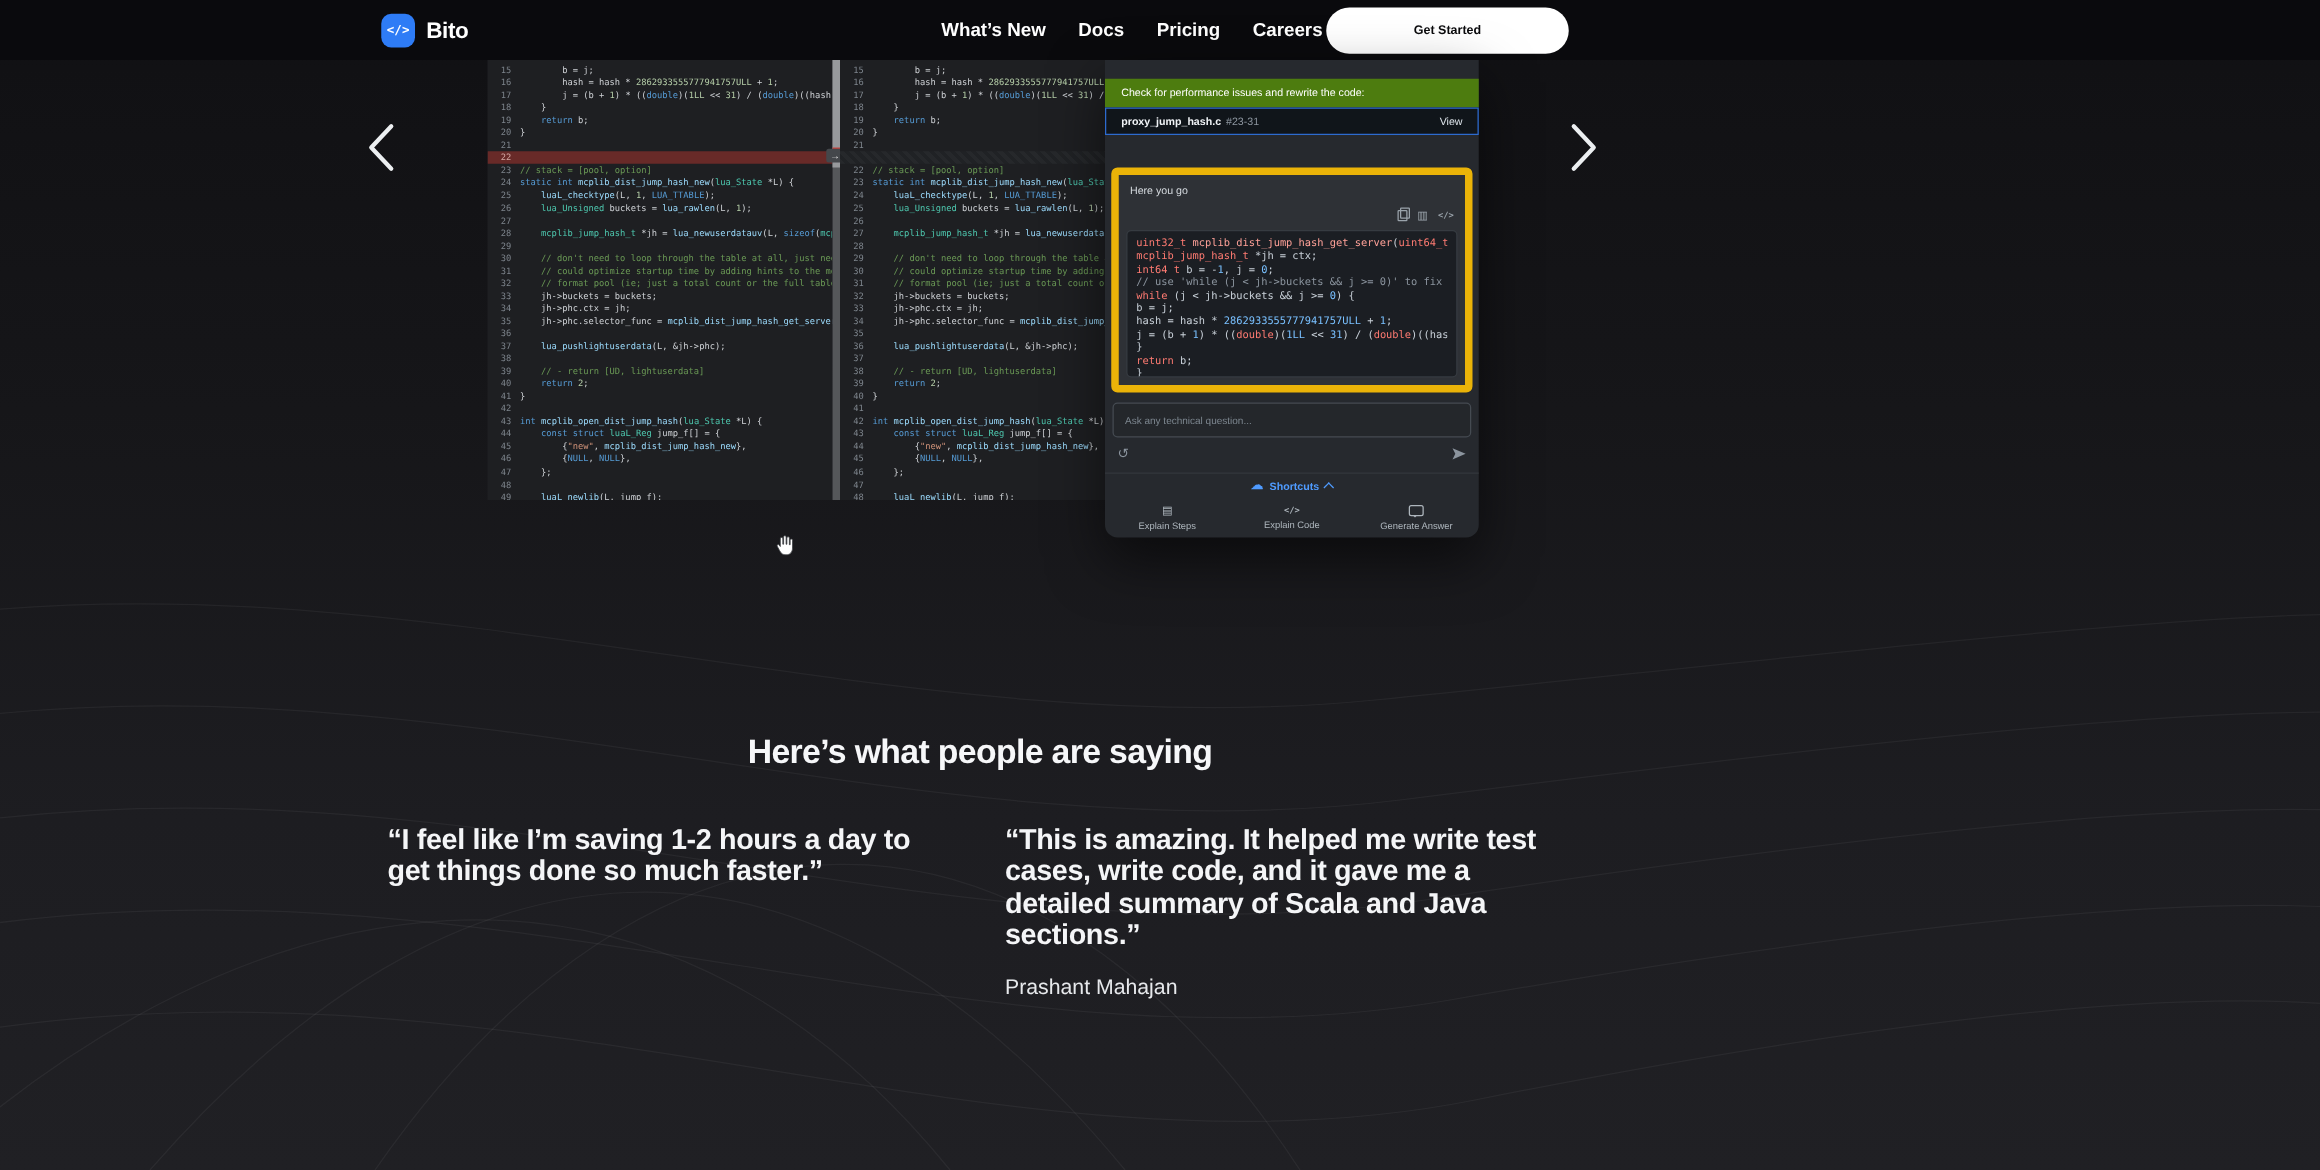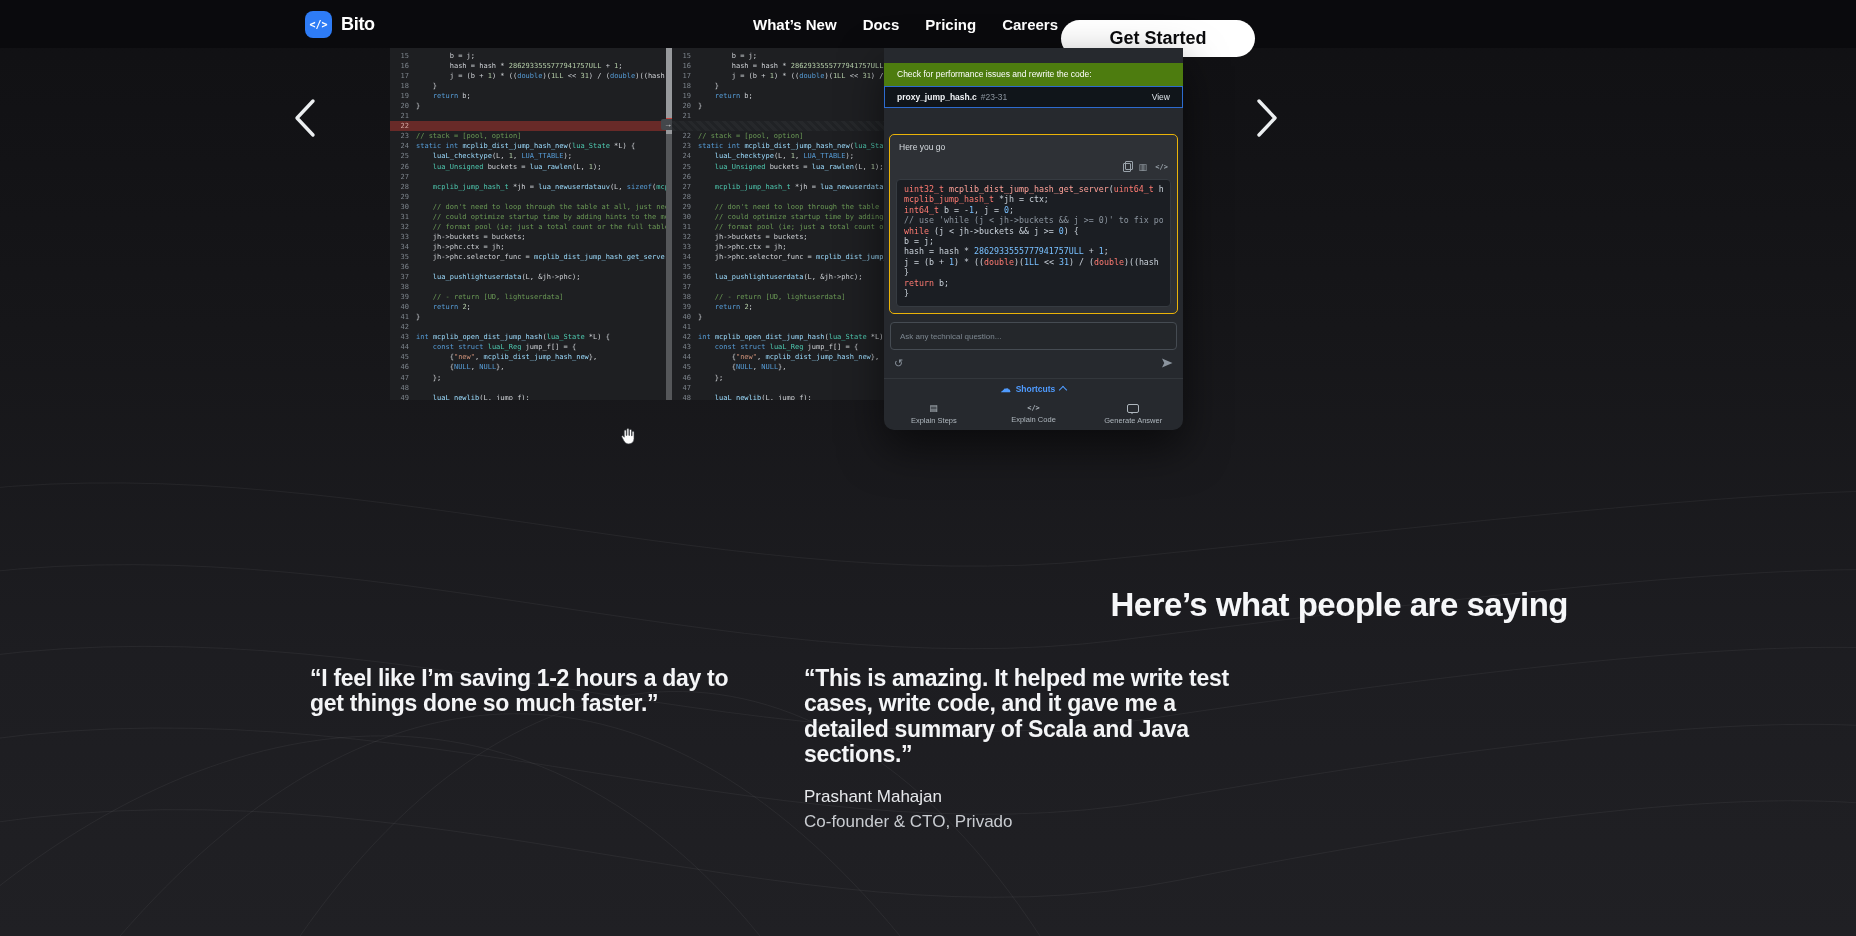--- a/index.html
+++ b/index.html
@@ -9,22 +9,22 @@
   .waves{position:absolute;inset:0;pointer-events:none;}
 
   
   .nav{position:absolute;left:0;top:0;width:1856px;height:48px;background:#0a0a0d;}
   .brand{position:absolute;left:305px;top:0;height:48px;display:flex;align-items:center;gap:9px;cursor:pointer;}
   .logo-mark{width:27px;height:27px;border-radius:8px;background:#2e7cf6;display:flex;align-items:center;justify-content:center;
              color:#fff;font-family:"DejaVu Sans Mono",monospace;font-size:10px;font-weight:bold;}
   .brand-name{color:#fff;font-size:18px;font-weight:700;letter-spacing:-.3px;}
   .nav-links{position:absolute;left:753px;top:0;height:48px;display:flex;align-items:center;gap:26px;}
   .nav-link{color:#fff;font-size:15px;font-weight:600;text-decoration:none;cursor:pointer;white-space:nowrap;}
-  .cta{position:absolute;left:1061px;top:20px;width:194px;height:37px;border:none;border-radius:19px;background:#fff;
-       color:#0b0b0d;font-family:"Liberation Sans",sans-serif;font-size:18px;font-weight:700;cursor:pointer;}
+  .cta{position:absolute;left:1061px;top:6px;width:194px;height:37px;border:none;border-radius:19px;background:#fff;
+       color:#0b0b0d;font-family:"Liberation Sans",sans-serif;font-size:10px;font-weight:700;cursor:pointer;}
 
   
   .arrow{position:absolute;top:96px;width:34px;height:44px;cursor:pointer;color:#eceff1;}
   .arrow svg{stroke:currentColor;stroke-width:3.4;fill:none;stroke-linecap:round;stroke-linejoin:round;}
   .arrow-left{left:288px;}
   .arrow-right{left:1250px;}
 
   
   .pane{position:absolute;top:48px;height:352px;background:#1e1f22;overflow:hidden;padding-top:3px;box-sizing:border-box;
         font-family:"DejaVu Sans Mono",monospace;font-size:7px;color:#cfd2d6;}
@@ -55,21 +55,21 @@
   .file-name{color:#f0f3f6;font-weight:700;}
   .file-range{color:#8b949e;margin-left:4px;}
   .view-link{color:#dbe2e8;cursor:pointer;}
   .answer-row{position:absolute;top:66px;left:0;right:0;height:16px;display:flex;align-items:center;gap:9px;
               padding:0 10px;color:#9aa3ab;font-size:8px;margin-top:24px;}
   .answer-label{margin-right:auto;}
   .mini-ic{display:inline-block;font-size:9px;line-height:1;cursor:pointer;}
   .mini-ic.codeg{font-family:"DejaVu Sans Mono",monospace;font-size:7px;font-weight:bold;}
   .ic-copy{display:inline-block;width:6px;height:7px;border:1px solid currentColor;border-radius:1px;position:relative;cursor:pointer;}
   .ic-copy::before{content:"";position:absolute;left:1.5px;top:-3.5px;width:6px;height:7px;border:1px solid currentColor;border-radius:1px;}
-  .msg-card{position:absolute;top:86px;left:5px;right:5px;height:180px;background:#2e3136;border:1px solid #eab308;
+  .msg-card{position:absolute;top:86px;left:5px;right:5px;height:180px;background:#2e3136;border:6px solid #eab308;
             border-radius:5px;box-sizing:border-box;}
   .msg-text{padding:7px 9px 0;color:#d7dce1;}
   .code-icons{position:absolute;top:28px;right:9px;display:flex;align-items:center;gap:8px;color:#9aa3ab;}
   .chat-code{position:absolute;top:44px;left:6px;right:6px;bottom:6px;background:#1b1e23;border:1px solid #363b41;
              border-radius:4px;overflow:hidden;padding:4px 7px;font-family:"DejaVu Sans Mono",monospace;
              font-size:8.3px;color:#c9d1d9;}
   .chline{height:10.4px;line-height:10.4px;white-space:pre;overflow:hidden;}
   .chat-code .tok-com{color:#8b949e}.chat-code .tok-kw{color:#ff7b72}
   .chat-code .tok-typ{color:#ff7b72}.chat-code .tok-fn{color:#ffa198}.chat-code .tok-num{color:#79c0ff}
   .ask-input{position:absolute;top:274px;left:6px;right:6px;height:28px;box-sizing:border-box;background:#24272b;
@@ -89,21 +89,21 @@
   .shortcut{flex:1;display:flex;flex-direction:column;align-items:center;justify-content:center;gap:3px;
             color:#aeb6bd;font-size:7.5px;cursor:pointer;}
   .ic-bubble{display:inline-block;width:10px;height:7px;border:1px solid currentColor;border-radius:2px;position:relative;}
   .ic-bubble::after{content:"";position:absolute;left:2px;bottom:-4px;border:2px solid transparent;border-top-color:currentColor;}
 
   
   .cursor{position:absolute;left:618px;top:426px;pointer-events:none;}
 
   
   .testimonials{position:absolute;left:0;top:586px;width:1568px;color:#f4f5f7;}
-  .testimonials h2{margin:0;text-align:right;font-size:33px;font-weight:800;letter-spacing:-.5px;color:#f6f7f9;}
+  .testimonials h2{margin:0;text-align:center;font-size:27px;font-weight:800;letter-spacing:-.5px;color:#f6f7f9;}
   .tgrid{width:948px;margin:42px auto 0;display:grid;grid-template-columns:1fr 1fr;column-gap:40px;}
   .quote{margin:0 0 20px;font-size:23px;font-weight:700;line-height:1.1;letter-spacing:-.3px;color:#f4f5f7;}
   .tname{font-size:17px;color:#e7e9ec;margin-bottom:5px;}
   .ttitle{font-size:17px;color:#c9ccd1;}
 </style>
 </head>
 <body>
 
 <div id="page">
 
@@ -511,18 +511,17 @@
 
   <section class="testimonials">
     <h2>Here’s what people are saying</h2>
     <div class="tgrid">
       <div class="tcol">
         <p class="quote">“I feel like I’m saving 1-2 hours a day to get things done so much faster.”</p>
       </div>
       <div class="tcol">
         <p class="quote">“This is amazing. It helped me write test cases, write code, and it gave me a detailed summary of Scala and Java sections.”</p>
         <div class="tname">Prashant Mahajan</div>
-        <div class="ttitle">Co-founder &amp; CTO, Privado</div>
       </div>
     </div>
   </section>
 
 </div>
 
 </body></html>

